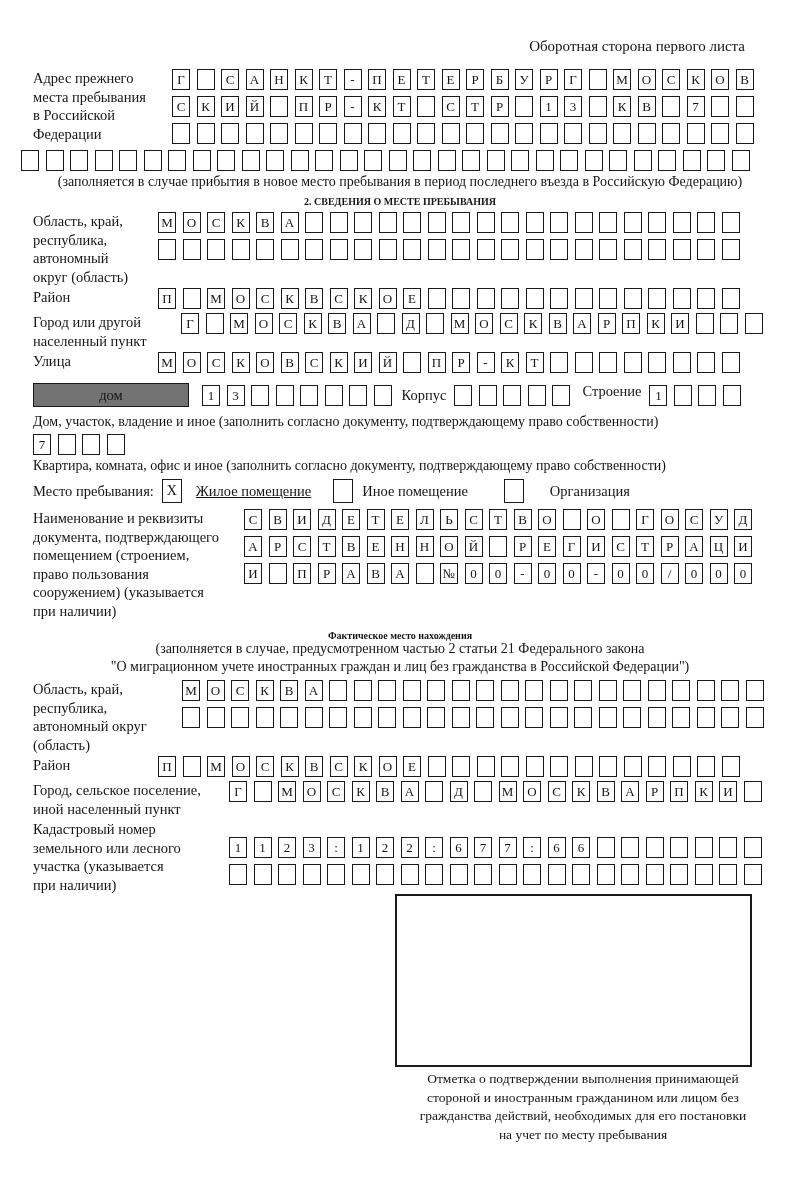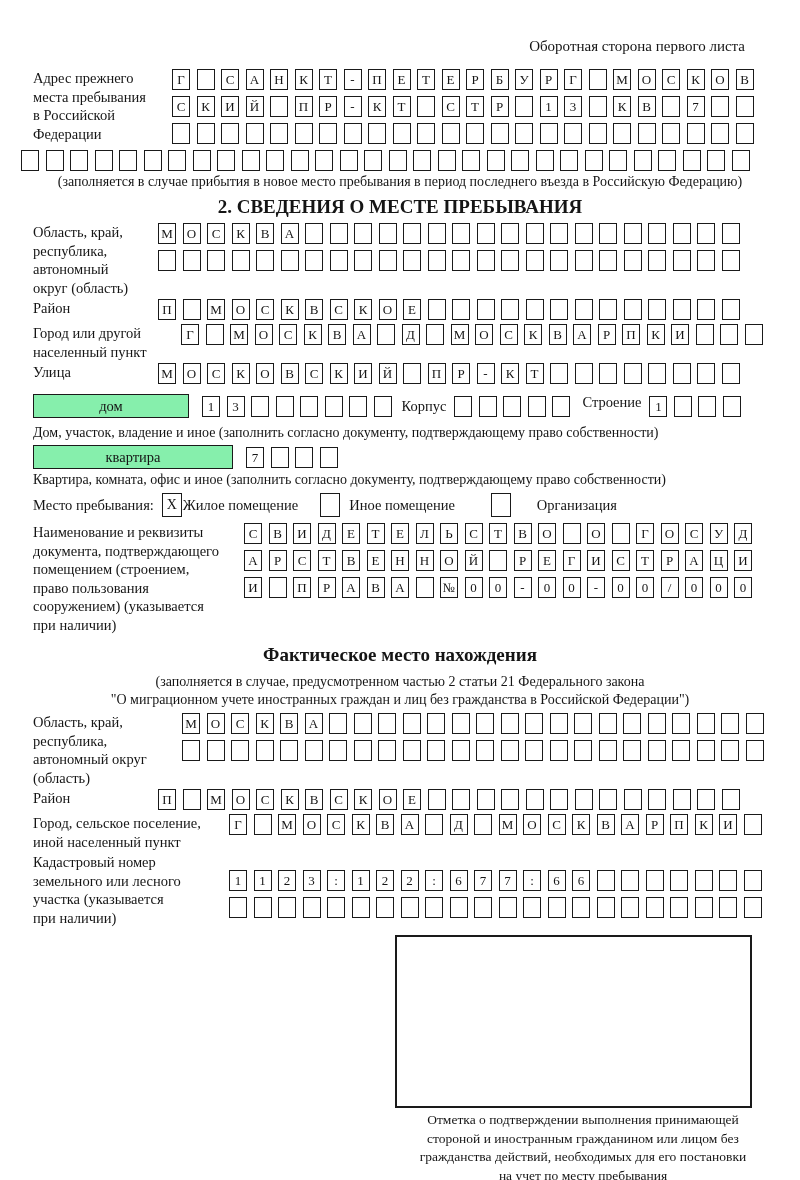--- a/index.html
+++ b/index.html
@@ -26,30 +26,30 @@
   .field{display:flex;align-items:flex-start;}
   .label{font-size:14.5px;line-height:18.5px;flex:none;}
   .w138{width:139px;}
   .w125{width:125px;}
   .w148{width:148px;}
   .w149{width:149px;}
   .w196{width:196px;}
   .w211{width:211px;}
   .note{font-size:14px;line-height:16px;}
   .center{text-align:center;}
-  .h-bold{font-weight:bold;text-align:center;font-size:19px;}
+  .h-bold{font-weight:bold;text-align:center;font-size:10px;}
   .widebox{
     flex:none;box-sizing:border-box;border:1.6px solid #1a1a1a;height:24px;
-    display:flex;align-items:center;justify-content:center;font-size:14.5px;background:#86efac;
+    display:flex;align-items:center;justify-content:center;font-size:14.5px;background:#737373;
   }
   .inline-label{font-size:14.5px;line-height:24px;flex:none;}
   .hrow{display:flex;align-items:center;}
   .cb .cell{width:20px;height:24px;font-size:14px;}
   .mt2{margin-top:2px;}.mt3{margin-top:3px;}.mt4{margin-top:4px;}
-  .mt5{margin-top:5px;}.mt6{margin-top:6px;}.mt8{margin-top:8px;}
+  .mt5{margin-top:5px;}.mt6{margin-top:6px;}.mt8{}
   .mt10{margin-top:10px;}.mt14{margin-top:14px;}
   .stamp-box{
     box-sizing:border-box;margin-left:362px;width:357px;height:173px;
     border:2px solid #1a1a1a;background:#fff;
   }
   .stamp-caption{margin-left:350px;width:400px;text-align:center;font-size:13.5px;line-height:18.5px;}
 </style>
 </head>
 <body>
 
@@ -363,38 +363,35 @@
     <div class="boxrow">
         <span class="cell">1</span>
         <span class="cell"></span>
         <span class="cell"></span>
         <span class="cell"></span>
       </div>
   </div>
   <div class="note mt3">Дом, участок, владение и иное (заполнить согласно документу, подтверждающему право собственности)</div>
 
   <div class="hrow mt4">
-    <div class="widebox" style="width:200px;margin-right:13px;">
-        <span>квартира</span>
-      </div>
     <div class="boxrow">
         <span class="cell">7</span>
         <span class="cell"></span>
         <span class="cell"></span>
         <span class="cell"></span>
       </div>
   </div>
   <div class="note mt3">Квартира, комната, офис и иное (заполнить согласно документу, подтверждающему право собственности)</div>
 
   <div class="hrow mt5">
     <span class="inline-label">Место пребывания:</span>
     <div class="boxrow cb" style="margin-left:8px;">
         <span class="cell">X</span>
       </div>
-    <span class="inline-label" style="margin-left:1px;">Жилое помещение</span>
+    <span class="inline-label" style="margin-left:14px;text-decoration:underline;">Жилое помещение</span>
     <div class="boxrow cb" style="margin-left:22px;">
         <span class="cell"></span>
       </div>
     <span class="inline-label" style="margin-left:9px;">Иное помещение</span>
     <div class="boxrow cb" style="margin-left:36px;">
         <span class="cell"></span>
       </div>
     <span class="inline-label" style="margin-left:26px;font-family:Liberation Serif, serif;">Организация</span>
   </div>
 

